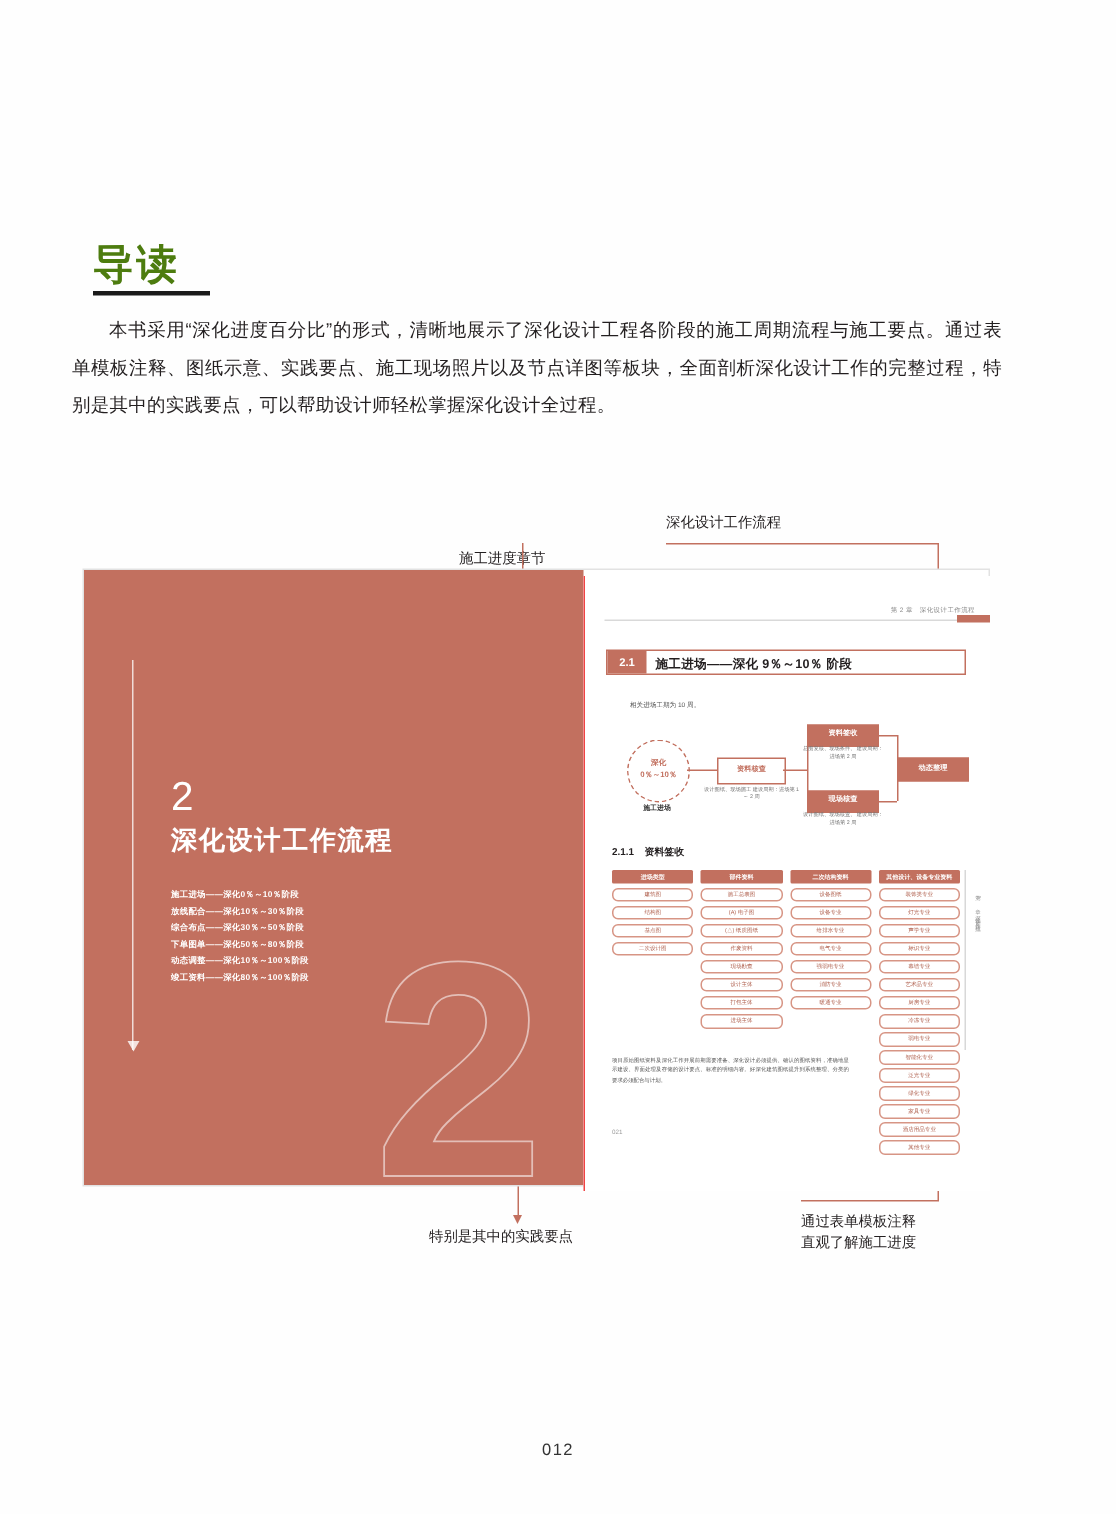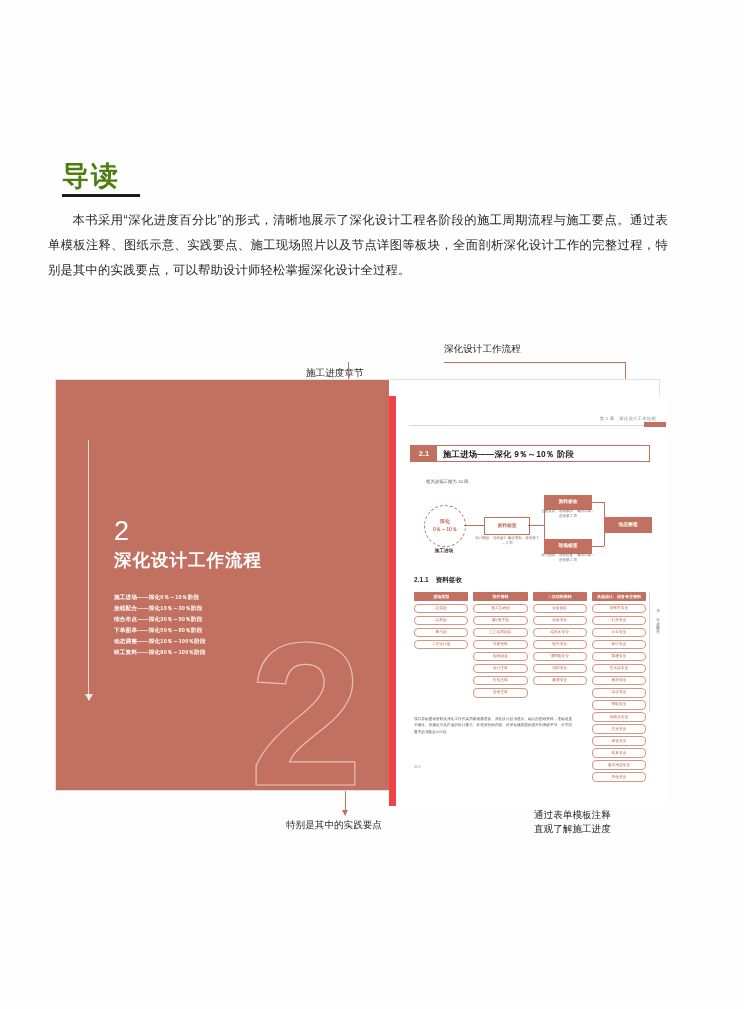--- a/index.html
+++ b/index.html
@@ -136,25 +136,25 @@
     color: transparent;
     -webkit-text-stroke: 1.2px rgba(255,255,255,.55);
     font-weight: bold;
     font-family: "Liberation Sans", sans-serif;
   }
 
   
   .right-page {
     position: absolute;
     left: 333px;
-    top: 16px;
+    top: 4px;
     width: 270px;
     height: 410px;
     background: #ffffff;
-    border-left: 7px solid #ef4444;
+    border-left: 1px solid #ef4444;
   }
   .rp-header {
     position: absolute;
     right: 10px;
     top: 20px;
     font-size: 4.3px;
     color: #8a8a8a;
     letter-spacing: .3px;
   }
   .rp-headrule {
@@ -569,13 +569,14 @@
         <div class="side-rule"></div>
         <div class="side-txt">第 2 章　深化设计工作流程</div>
 
         <div class="rp-para">项目原始图纸资料及深化工作开展前期需要准备、深化设计必须提供、确认的图纸资料，准确地显示建设、界面处理及存储的设计要点、标准的明细内容。好深化建筑图纸提升到系统整理、分类的要求必须配合与计划。</div>
         <div class="rp-folio">021</div>
       </div>
 
     </div>
   </div>
 
+  <div class="folio">012</div>
 </div>
 
 </body></html>

